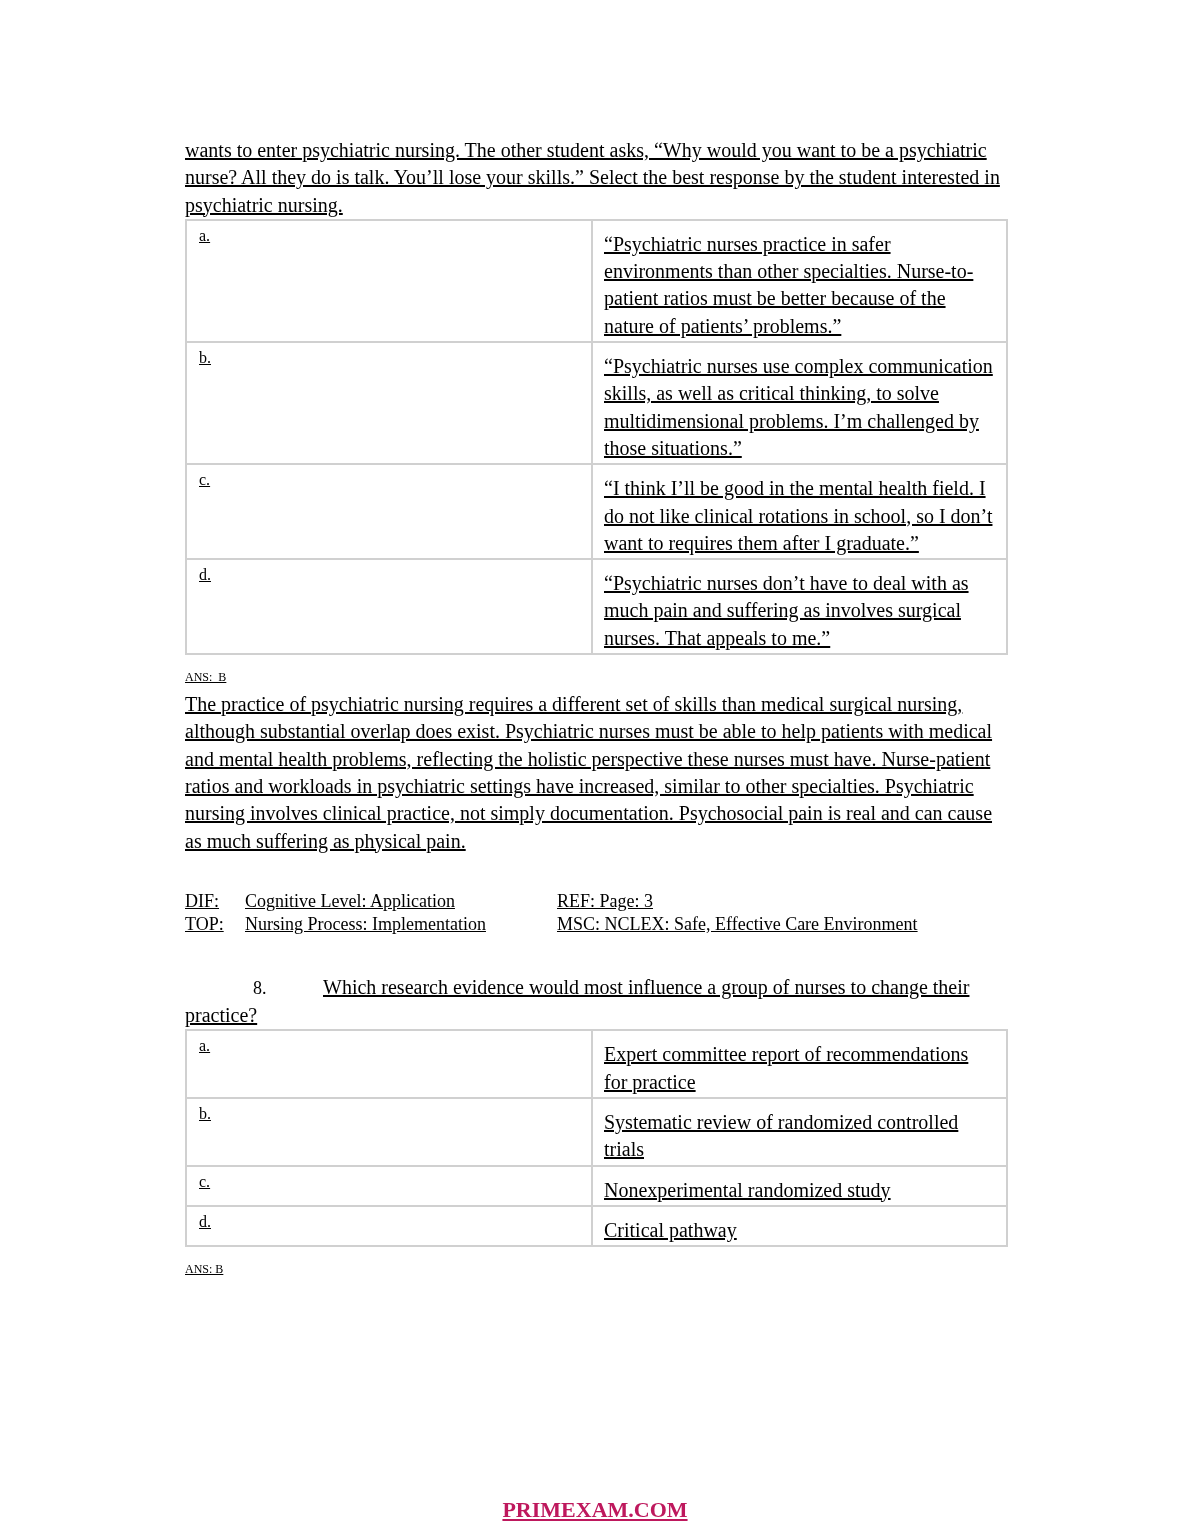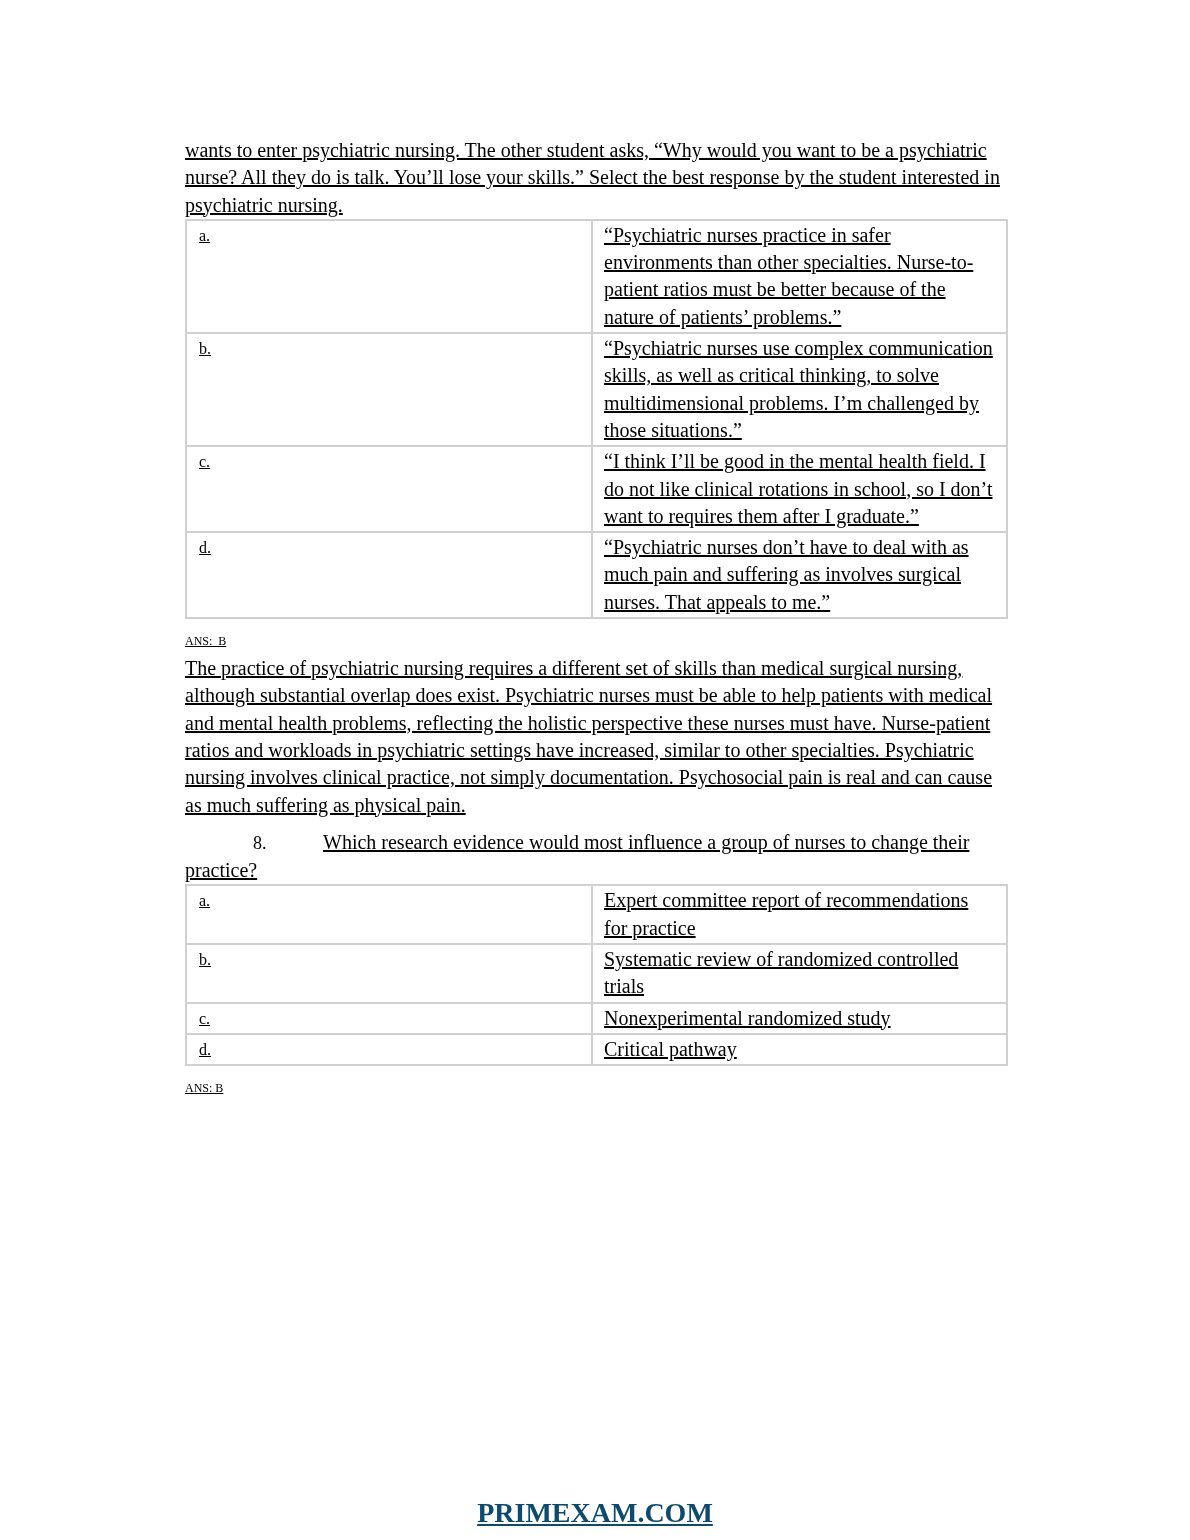--- a/index.html
+++ b/index.html
@@ -5,31 +5,31 @@
     html, body { margin: 0; padding: 0; background: #ffffff; }
     body {
       width: 1190px; height: 1540px; position: relative; overflow: hidden;
       font-family: "Liberation Serif", serif; color: #000;
     }
     .page { position: absolute; left: 185px; top: 137px; width: 822px; text-decoration: underline; }
     .para { font-size: 20px; line-height: 27.3px; margin: 0; }
     table.opts { border-collapse: collapse; width: 823px; margin-left: 0; }
     table.opts td { border: 2px solid #d0d0d0; vertical-align: top; }
     td.letter { width: 392px; font-size: 16px; padding: 4px 0 0 12px; line-height: 22px; }
-    td.text { font-size: 20px; line-height: 27.3px; padding: 1px 10px 1px 11px; border-radius: 16px; }
+    td.text { font-size: 20px; line-height: 27.3px; padding: 10px 10px 1px 11px; border-radius: 16px; }
     .ans { font-size: 12px; line-height: 24px; margin: 10px 0 2px 0; }
     .meta { font-size: 18px; line-height: 23px; margin-top: 35px; }
     .meta .row { display: flex; }
     .meta .k { width: 60px; }
     .meta .v { width: 312px; }
-    .q8 { font-size: 20px; line-height: 27.3px; margin-top: 10px; }
+    .q8 { font-size: 20px; line-height: 27.3px; margin-top: 38px; }
     .q8 .num { display: inline-block; width: 70px; padding-left: 68px; font-size: 18px; }
     .footer {
       position: absolute; top: 1497px; left: 0; width: 1190px; text-align: center;
-      font-size: 28px; font-weight: bold; color: #0c4a6e; text-decoration: underline;
+      font-size: 22px; font-weight: bold; color: #be185d; text-decoration: underline;
       font-family: "Liberation Serif", serif;
     }
   </style>
 </head>
 <body>
 
 <div class="page">
   <p class="para">wants to enter psychiatric nursing. The other student asks, “Why would you want to be a psychiatric nurse? All they do is talk. You’ll lose your skills.” Select the best response by the student interested in psychiatric nursing.</p>
 
   <table class="opts">
@@ -49,20 +49,32 @@
     <tr>
       <td class="letter">d.</td>
       <td class="text">“Psychiatric nurses don’t have to deal with as much pain and suffering as involves surgical nurses. That appeals to me.”</td>
     </tr>
   </tbody>
     </table>
 
   <div class="ans">ANS:&nbsp;&nbsp;B</div>
   <p class="para">The practice of psychiatric nursing requires a different set of skills than medical surgical nursing, although substantial overlap does exist. Psychiatric nurses must be able to help patients with medical and mental health problems, reflecting the holistic perspective these nurses must have. Nurse-patient ratios and workloads in psychiatric settings have increased, similar to other specialties. Psychiatric nursing involves clinical practice, not simply documentation. Psychosocial pain is real and can cause as much suffering as physical pain.</p>
 
+  <div class="meta">
+    <div class="row">
+      <span class="k">DIF:</span>
+      <span class="v">Cognitive Level: Application</span>
+      <span>REF: Page: 3</span>
+    </div>
+    <div class="row">
+      <span class="k">TOP:</span>
+      <span class="v">Nursing Process: Implementation</span>
+      <span>MSC: NCLEX: Safe, Effective Care Environment</span>
+    </div>
+  </div>
 
   <div class="q8">
     <span class="num">8.</span><span>Which research evidence would most influence a group of nurses to change their practice?</span>
   </div>
 
   <table class="opts">
     <tbody>
         <tr>
       <td class="letter">a.</td>
       <td class="text">Expert committee report of recommendations for practice</td>

